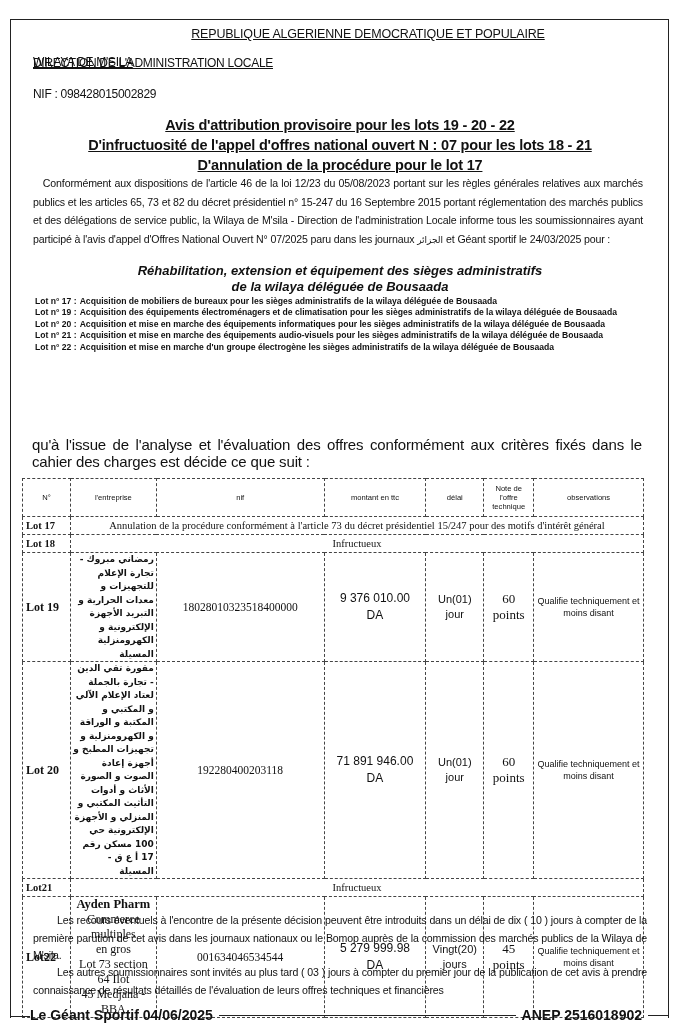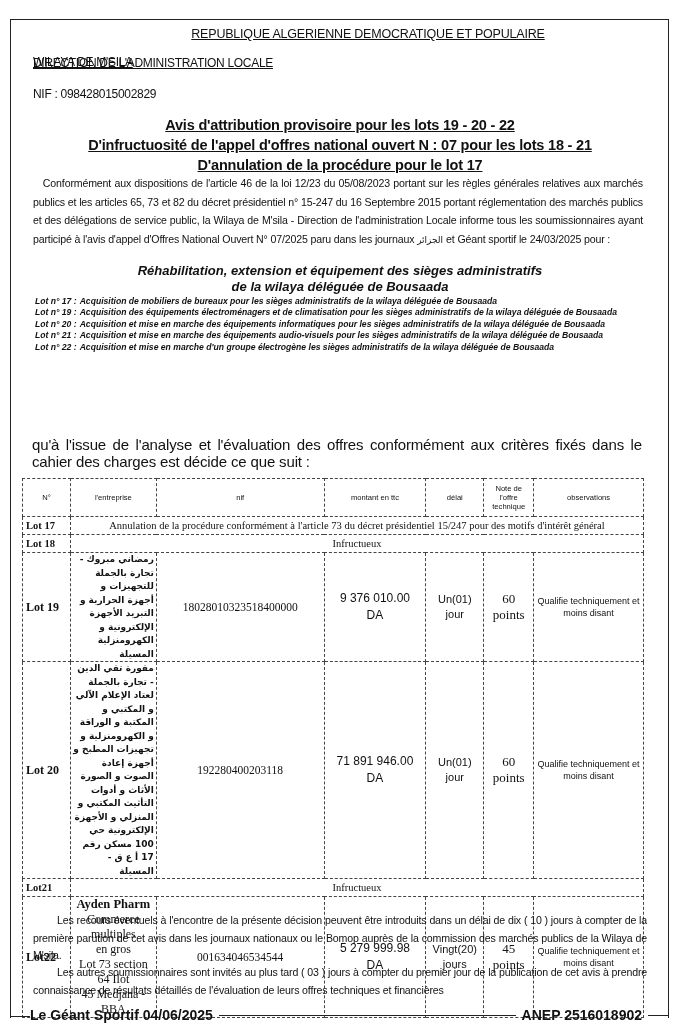--- a/index.html
+++ b/index.html
@@ -8,21 +8,21 @@
   .foot-line-left { position:absolute; left:10px; top:1016px; width:20px; border-top:1.5px solid #222; }
   .footer { position:absolute; left:30px; top:1006px; width:638px; height:18px; font-weight:bold; font-size:14px; display:flex; align-items:center; }
   .footer .dash { flex:1; border-top:1.5px solid #222; margin:0 6px; height:0; }
   .footer .dash2 { width:20px; border-top:1.5px solid #222; margin-left:6px; height:0; }
   .rep { position:absolute; left:0; width:680px; top:27px; text-align:center; font-size:12.5px; text-decoration:underline; letter-spacing:-0.2px;padding-left:28px; }
   .hdr { position:absolute; left:33px; font-size:12px; letter-spacing:-0.3px; }
   .hdr.u { text-decoration:underline; }
   .title { position:absolute; left:0; width:680px; text-align:center; font-weight:bold; font-size:14.5px; text-decoration:underline; letter-spacing:-0.2px;margin-top:8px; }
   .para { position:absolute; left:33px; width:610px; font-size:10.6px; line-height:18.5px; text-align:justify; letter-spacing:-0.15px; }
   .subject { position:absolute; left:0; width:680px; text-align:center; font-weight:bold; font-style:italic; font-size:13px; line-height:16px; }
-  .lots { position:absolute; left:35px; width:630px; font-size:8.6px; font-weight:bold; font-style:italic; line-height:11.4px; }
+  .lots { position:absolute; left:35px; width:630px; font-size:8.6px; font-weight:bold; line-height:11.4px; }
   .lot { display:flex; }
   .lot .k { white-space:nowrap; padding-right:3px; }
   .lot .v { flex:1; }
   table.res { position:absolute; left:22px; top:478px; width:622px; border-collapse:collapse; font-family:"Liberation Serif", serif; }
   table.res td, table.res th { border:1px dashed #444; padding:0 2px; text-align:center; vertical-align:middle; }
   table.res th { font-family:"Liberation Sans", sans-serif; font-weight:normal; font-size:7.6px; height:37px; }
   .lotcell { font-weight:bold; font-size:12px; text-align:left !important; padding-left:3px !important; white-space:nowrap;margin-left:40px; }
   .span { font-size:10.5px; height:17px; }
   .ent-ar { font-family:"DejaVu Sans", sans-serif; font-size:9px; line-height:13.5px; direction:rtl; text-align:right !important; font-weight:bold; }
   .nif { font-size:11.5px; }
@@ -106,21 +106,21 @@
   <tr>
     <td class="lotcell span">Lot 17</td>
     <td class="span" colspan="6">Annulation de la procédure conformément à l'article 73 du décret présidentiel 15/247 pour des motifs d'intérêt général</td>
   </tr>
   <tr>
     <td class="lotcell span">Lot 18</td>
     <td class="span" colspan="6">Infructueux</td>
   </tr>
   <tr style="height:74px">
     <td class="lotcell">Lot 19</td>
-    <td class="ent-ar">رمضاني مبروك - تجارة بالجملة للتجهيزات و أجهزة الحرارية و التبريد الأجهزة الإلكترونية و الكهرومنزلية المسيلة</td>
+    <td class="ent-ar">رمضاني مبروك - تجارة الإعلام للتجهيزات و معدات الحرارية و التبريد الأجهزة الإلكترونية و الكهرومنزلية المسيلة</td>
     <td class="nif">18028010323518400000</td>
     <td class="amt">
           <div>9 376 010.00</div>
           <div>DA</div>
         </td>
     <td class="delai">
           <div>Un(01)</div>
           <div>jour</div>
         </td>
     <td class="note">

